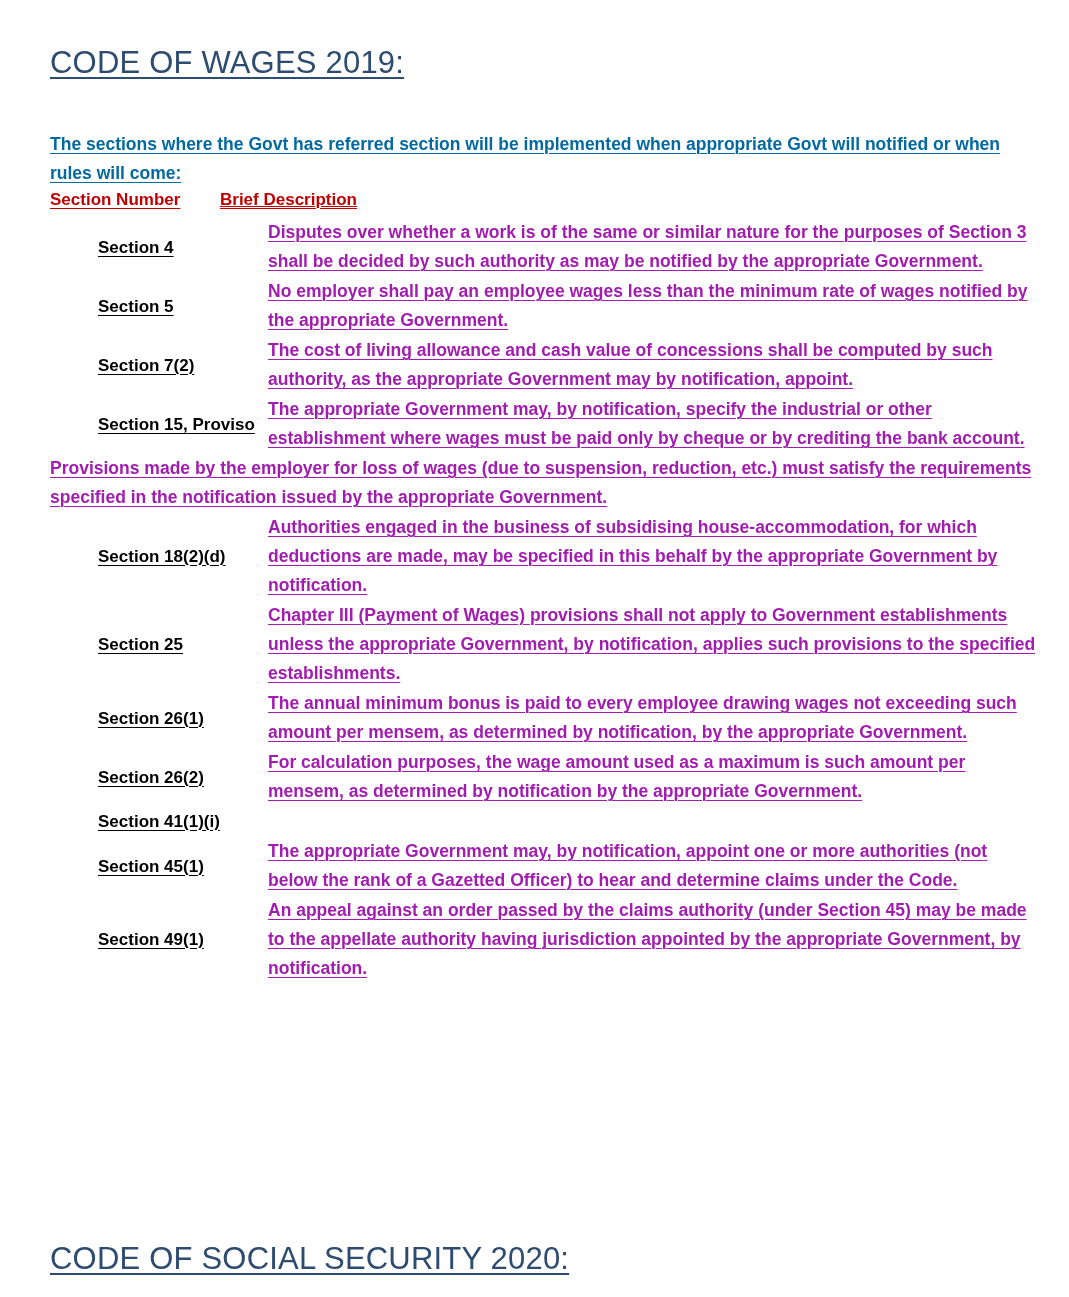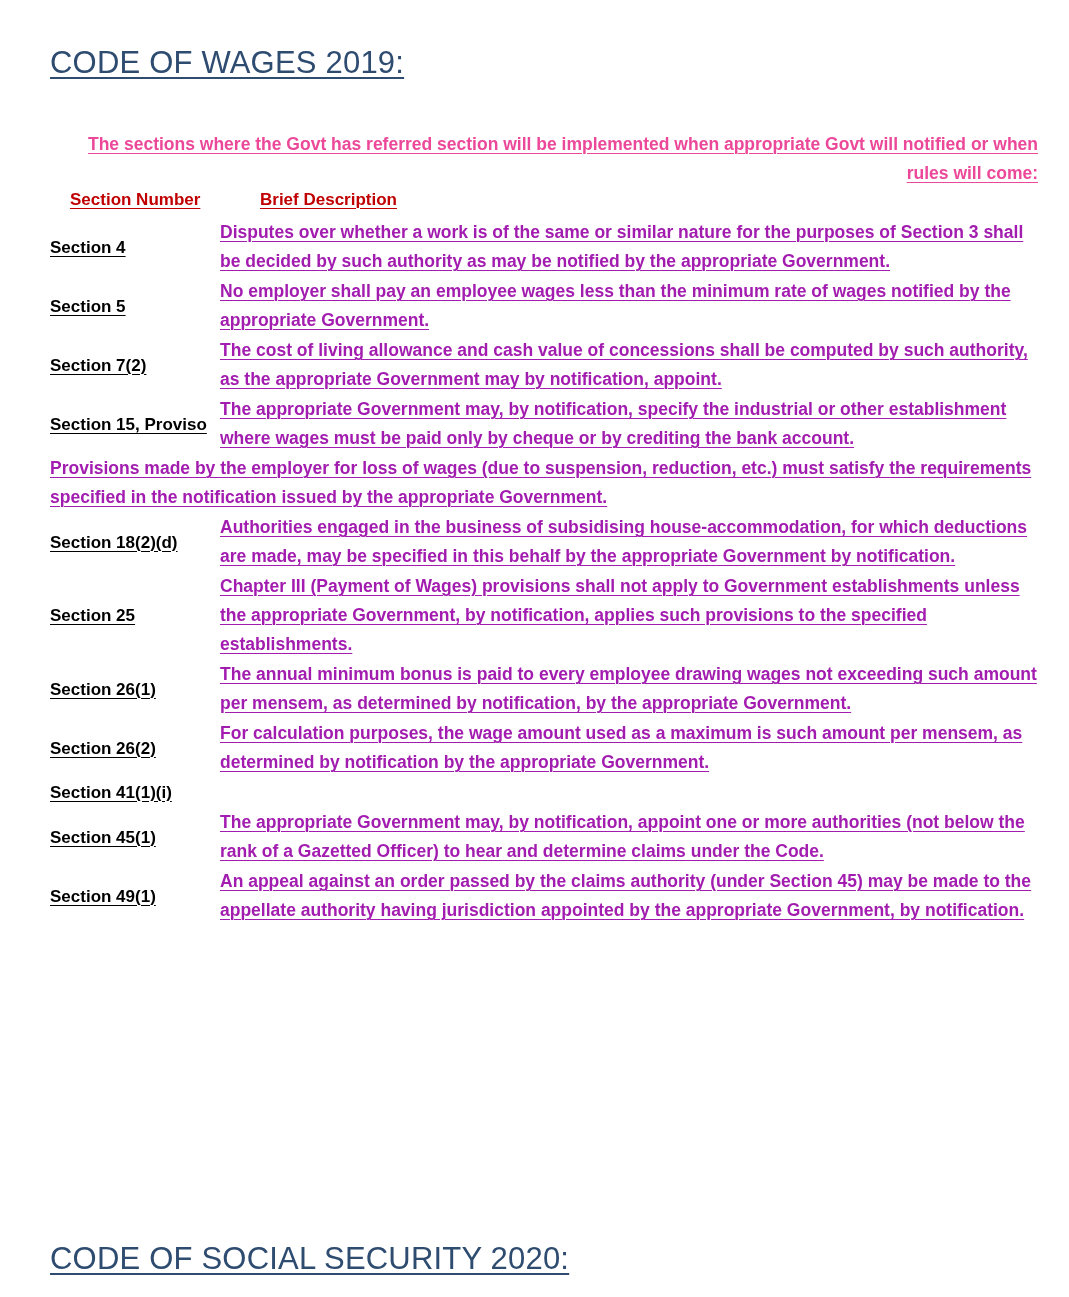--- a/index.html
+++ b/index.html
@@ -53,22 +53,21 @@
 
   
   .intro {
     position: absolute;
     left: 50px;
     top: 112px;
     width: 988px;
     font-size: 17.5px;
     font-weight: bold;
     line-height: 29px;
-    color: #ec4899;
-    text-align: right;
+    color: #0369a1;
   }
   .intro .u {
     text-decoration: underline;
     text-underline-offset: 3px;
     text-decoration-thickness: 1px;
   }
 
   
   .table {
     position: absolute;
@@ -80,44 +79,44 @@
   .thead {
     display: flex;
     align-items: flex-start;
     margin-bottom: 6px;
   }
   .th {
     font-size: 17px;
     font-weight: bold;
     color: #C00000;
     line-height: 24px;
-    margin-left: 20px;
   }
   .th span {
     text-decoration: underline;
     text-underline-offset: 3px;
     text-decoration-thickness: 1.4px;
   }
   .th-section { width: 170px; flex: 0 0 170px; }
-  .th-desc    { flex: 1 1 auto; }
+  .th-desc    { flex: 1 1 auto; text-decoration: underline; }
 
   .trow {
     display: flex;
     align-items: center;
     margin-bottom: 1px;
   }
   .td-section {
     width: 170px;
     flex: 0 0 170px;
     font-size: 17px;
     font-weight: bold;
     line-height: 29px;
     color: #000000;
     padding-right: 4px;
     box-sizing: border-box;
+    margin-left: 48px;
   }
   .td-section span {
     text-decoration: underline;
     text-underline-offset: 3px;
     text-decoration-thickness: 1px;
   }
   .td-desc {
     flex: 1 1 auto;
     font-size: 17.5px;
     font-weight: bold;

